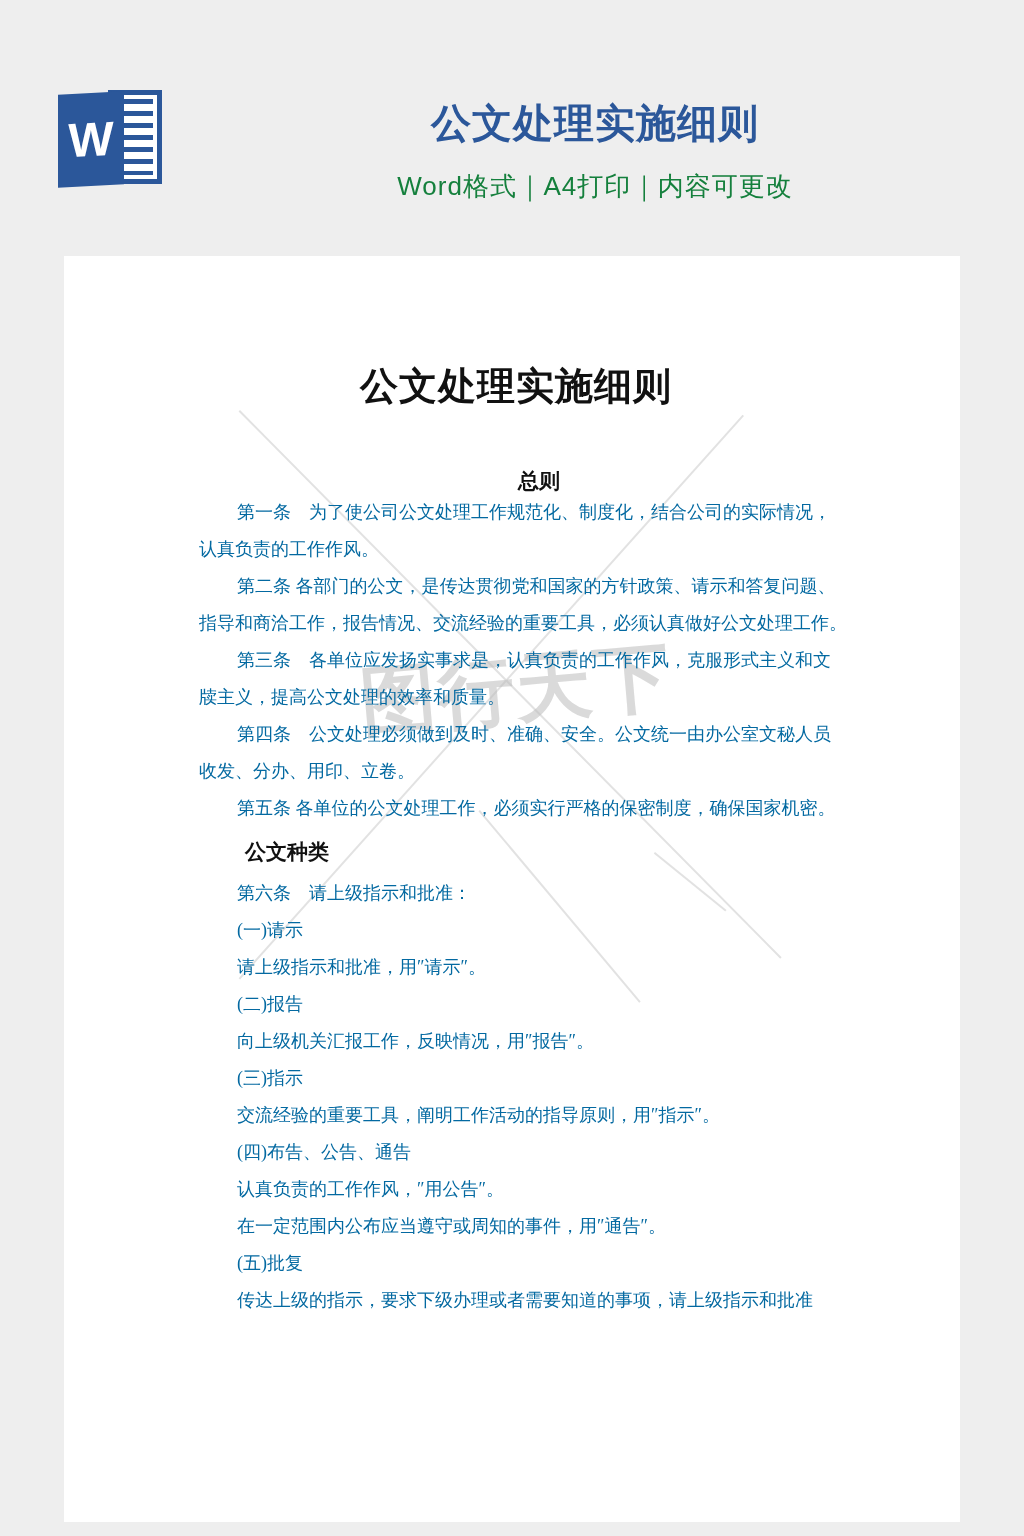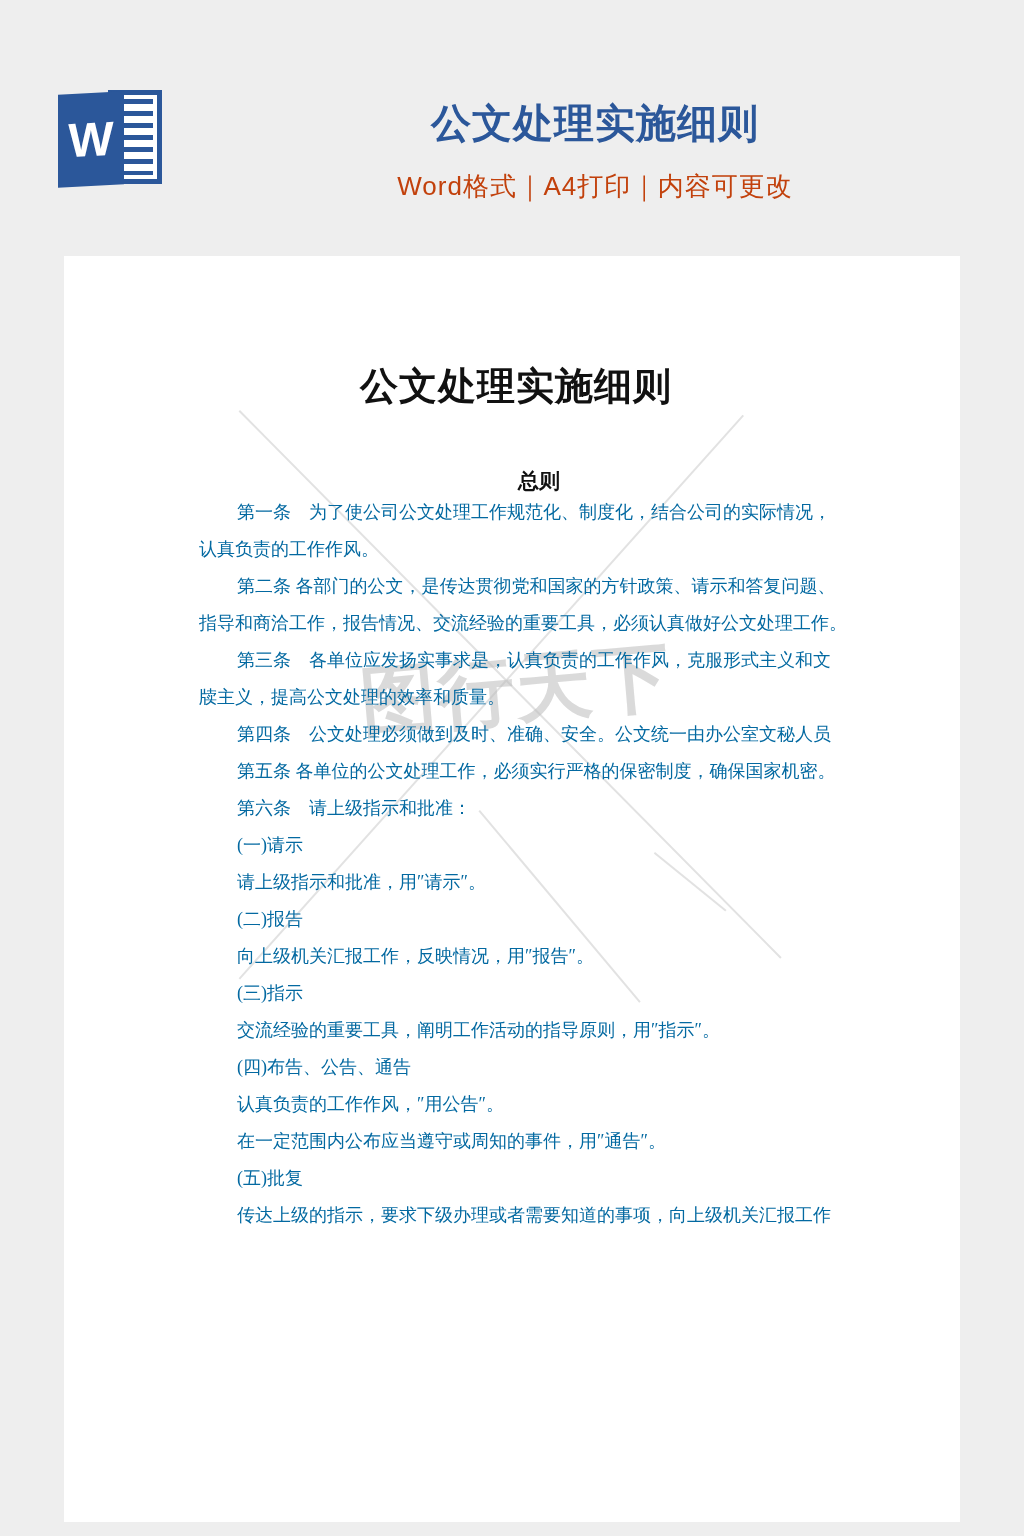--- a/index.html
+++ b/index.html
@@ -36,21 +36,21 @@
 
   .header-text { position:absolute; left:166px; right:0; top:0; text-align:center; }
   .header-title {
     margin-top:96px;
     font-family:"Liberation Sans", sans-serif;
     font-size:40px; font-weight:bold; color:#2b579a; letter-spacing:1px;
   }
   .header-subtitle {
     margin-top:18px;
     font-family:"Liberation Sans", sans-serif;
-    font-size:26px; font-weight:500; color:#c2410c; letter-spacing:1px;
+    font-size:26px; font-weight:500; color:#15803d; letter-spacing:1px;
   }
 
   
   .page {
     position:absolute; left:64px; top:256px; width:896px; height:1266px;
     background:#ffffff; overflow:hidden;
   }
 
   
   .wm-line { position:absolute; height:2px; background:#e2e2e2; transform-origin:0 0; }
@@ -114,28 +114,30 @@
     <div class="doc-title">公文处理实施细则</div>
 
     <div class="doc-h first">总则</div>
     <div class="line indent">第一条　为了使公司公文处理工作规范化、制度化，结合公司的实际情况，</div>
     <div class="line">认真负责的工作作风。</div>
     <div class="line indent">第二条 各部门的公文，是传达贯彻党和国家的方针政策、请示和答复问题、</div>
     <div class="line">指导和商洽工作，报告情况、交流经验的重要工具，必须认真做好公文处理工作。</div>
     <div class="line indent">第三条　各单位应发扬实事求是，认真负责的工作作风，克服形式主义和文</div>
     <div class="line">牍主义，提高公文处理的效率和质量。</div>
     <div class="line indent">第四条　公文处理必须做到及时、准确、安全。公文统一由办公室文秘人员</div>
+    <div class="line">收发、分办、用印、立卷。</div>
     <div class="line indent">第五条 各单位的公文处理工作，必须实行严格的保密制度，确保国家机密。</div>
 
+    <div class="doc-h second">公文种类</div>
     <div class="line indent">第六条　请上级指示和批准：</div>
     <div class="line indent">(一)请示</div>
     <div class="line indent">请上级指示和批准，用″请示″。</div>
     <div class="line indent">(二)报告</div>
     <div class="line indent">向上级机关汇报工作，反映情况，用″报告″。</div>
     <div class="line indent">(三)指示</div>
     <div class="line indent">交流经验的重要工具，阐明工作活动的指导原则，用″指示″。</div>
     <div class="line indent">(四)布告、公告、通告</div>
     <div class="line indent">认真负责的工作作风，″用公告″。</div>
     <div class="line indent">在一定范围内公布应当遵守或周知的事件，用″通告″。</div>
     <div class="line indent">(五)批复</div>
-    <div class="line indent">传达上级的指示，要求下级办理或者需要知道的事项，向上级机关汇报工作</div>
+    <div class="line indent">传达上级的指示，要求下级办理或者需要知道的事项，请上级指示和批准</div>
   </div>
 </div>
 
 </body></html>

